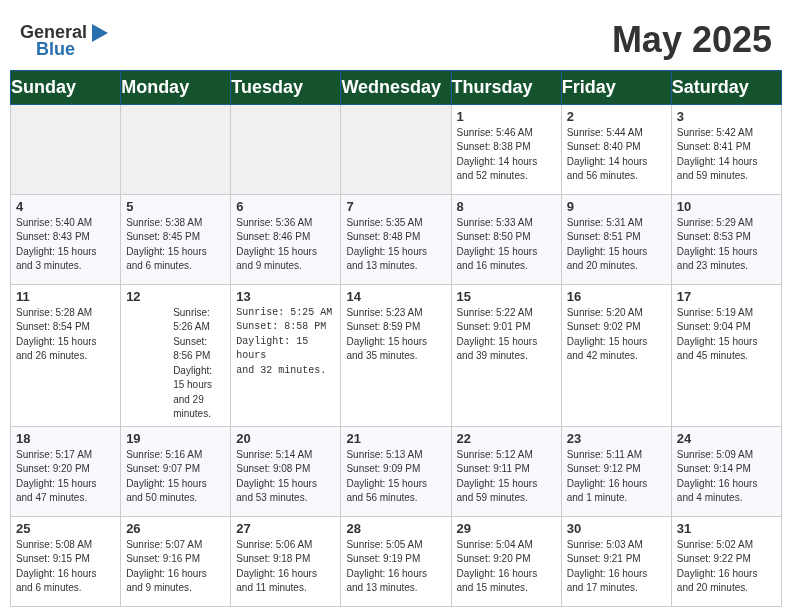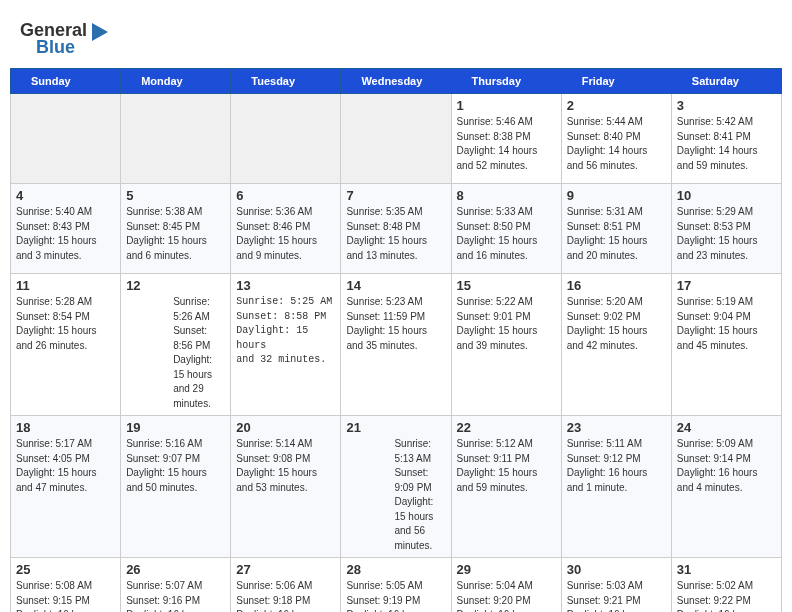--- a/index.html
+++ b/index.html
@@ -29,25 +29,25 @@
       font-size: 16px;
       font-weight: normal;
       color: #555;
     }
     .calendar {
       width: 100%;
       border-collapse: collapse;
       margin-top: 5px;
     }
     .calendar thead th {
-      background-color: #1d4ed8;
+      background-color: #14532d;
       color: #fff;
-      font-size: 11px;
+      font-size: 18px;
       font-weight: bold;
-      padding: 6px 20px;
+      padding: 6px 0;
       text-align: left;
       border: 1px solid #1a5a9a;
     }
     .calendar tbody td {
       border: 1px solid #ccc;
       vertical-align: top;
       padding: 4px 5px;
       font-size: 10.5px;
       color: #333;
       width: 14.28%;
@@ -105,20 +105,21 @@
 
 <div class="header-area">
   <div class="logo-wrapper">
     <div class="logo-line1">
       <span style="font-size:18px;font-weight:bold;color:#333;">General</span>
       <span class="arrow-icon"></span>
     </div>
     <div class="logo-line2">Blue</div>
   </div>
   <div class="title-area">
+    <h1>May 2025</h1>
   </div>
 </div>
 
 <table class="calendar">
   <thead>
     <tr>
     <th>Sunday</th>
         <th>Monday</th>
         <th>Tuesday</th>
         <th>Wednesday</th>
@@ -224,21 +225,21 @@
         <td>
           <span class="day-number">13</span>
           <div class="day-info" style="white-space: pre-line; font-family: Liberation Mono, monospace;">Sunrise: 5:25 AM
 Sunset: 8:58 PM
 Daylight: 15 hours
 and 32 minutes.</div>
         </td>
         <td>
           <span class="day-number">14</span>
           <div class="day-info" style="white-space: pre-line;">Sunrise: 5:23 AM
-Sunset: 11:59 PM
+Sunset: 8:59 PM
 Daylight: 15 hours
 and 35 minutes.</div>
         </td>
         <td>
           <span class="day-number">15</span>
           <div class="day-info" style="white-space: pre-line;">Sunrise: 5:22 AM
 Sunset: 9:01 PM
 Daylight: 15 hours
 and 39 minutes.</div>
         </td>
@@ -254,41 +255,41 @@
           <div class="day-info" style="white-space: pre-line;">Sunrise: 5:19 AM
 Sunset: 9:04 PM
 Daylight: 15 hours
 and 45 minutes.</div>
         </td>
       </tr>
       <tr>
         <td>
           <span class="day-number">18</span>
           <div class="day-info" style="white-space: pre-line;">Sunrise: 5:17 AM
-Sunset: 4:05 PM
+Sunset: 9:20 PM
 Daylight: 15 hours
 and 47 minutes.</div>
         </td>
         <td>
           <span class="day-number">19</span>
           <div class="day-info" style="white-space: pre-line;">Sunrise: 5:16 AM
 Sunset: 9:07 PM
 Daylight: 15 hours
 and 50 minutes.</div>
         </td>
         <td>
           <span class="day-number">20</span>
           <div class="day-info" style="white-space: pre-line;">Sunrise: 5:14 AM
 Sunset: 9:08 PM
 Daylight: 15 hours
 and 53 minutes.</div>
         </td>
         <td>
           <span class="day-number">21</span>
-          <div class="day-info" style="white-space: pre-line; margin-left: 48px;">Sunrise: 5:13 AM
+          <div class="day-info" style="white-space: pre-line;">Sunrise: 5:13 AM
 Sunset: 9:09 PM
 Daylight: 15 hours
 and 56 minutes.</div>
         </td>
         <td>
           <span class="day-number">22</span>
           <div class="day-info" style="white-space: pre-line;">Sunrise: 5:12 AM
 Sunset: 9:11 PM
 Daylight: 15 hours
 and 59 minutes.</div>

